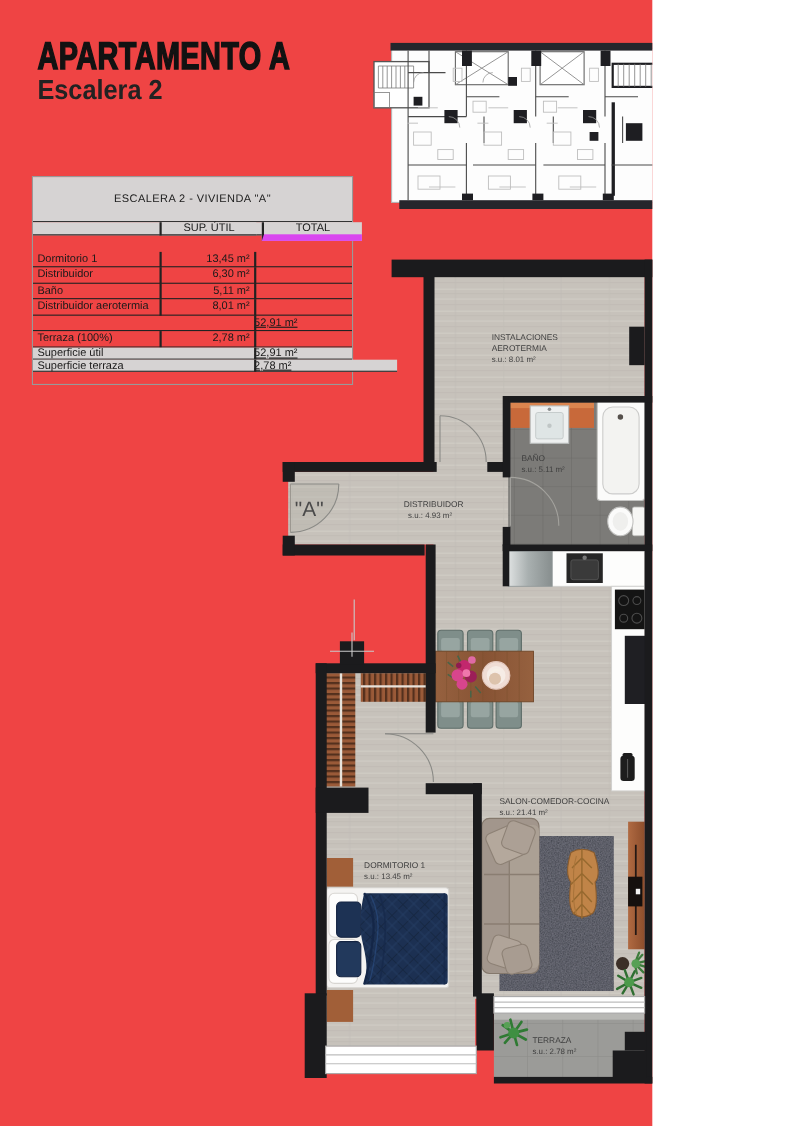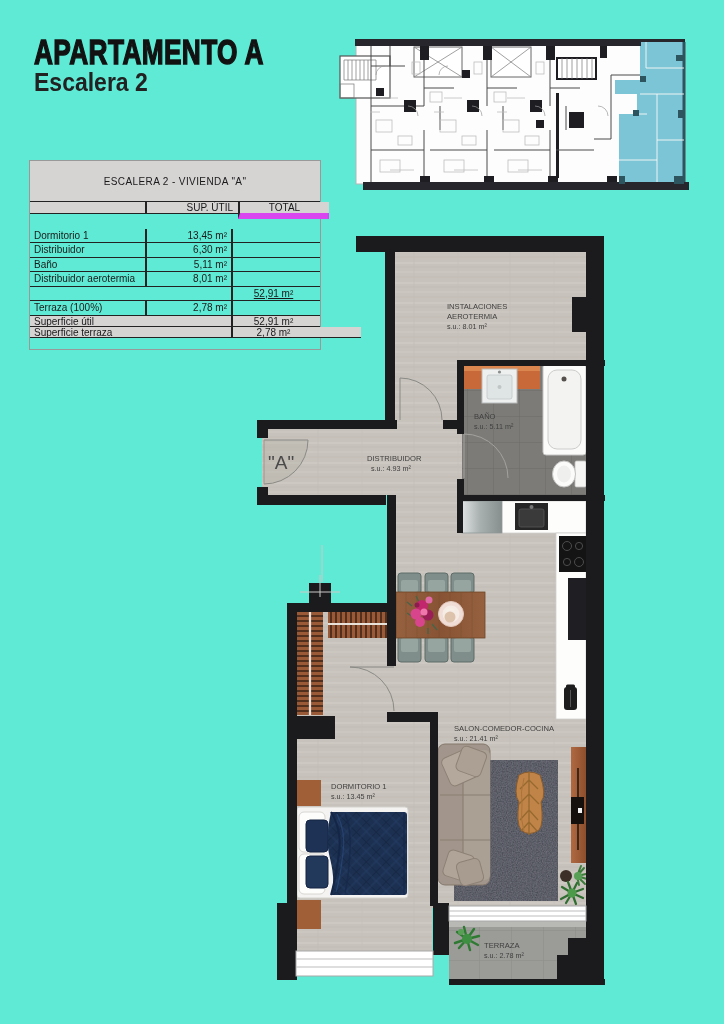--- a/index.html
+++ b/index.html
@@ -1,41 +1,41 @@
 <!DOCTYPE html>
 <html><head>
 <meta charset="utf-8">
 <style>
   html,body{margin:0;padding:0;background:#fff;}
-  #page{position:relative;width:724px;height:1024px;background:#5eead4;overflow:hidden;
+  #page{position:relative;width:593px;height:1024px;background:#ef4444;overflow:hidden;
         font-family:"Liberation Sans", sans-serif;}
   .abs{position:absolute;}
   .trow{position:absolute;left:0;width:290px;height:13.5px;line-height:14.5px;border-bottom:1px solid #222;}
   .trow.grey{background:#d6d3d3;height:10px;line-height:11px;}
   .c1{position:absolute;left:4px;top:0;white-space:nowrap;}
   .c2{position:absolute;left:115px;top:0;width:82px;text-align:right;}
-  .c3{position:absolute;left:201px;top:0;width:85px;text-align:center;text-decoration:underline;}
+  .c3{position:absolute;left:201px;top:0;width:85px;text-align:left;text-decoration:underline;}
   .d1{position:absolute;left:115px;top:0;width:0;height:14.5px;border-left:2px solid #222;}
   .d2{position:absolute;left:201px;top:0;width:0;height:14.5px;border-left:2px solid #222;}
   .trow.grey .d2{height:11px;}
 </style>
 </head>
 <body>
 <div id="page">
 
   <div class="abs" style="left:34px;top:32px;white-space:nowrap;font-size:35px;font-weight:bold;color:#121212;-webkit-text-stroke:1.4px #121212;transform:scaleX(0.75);transform-origin:left top;letter-spacing:0.5px;">APARTAMENTO A</div>
 
   <div class="abs" style="left:34px;top:68px;white-space:nowrap;font-size:25px;font-weight:bold;color:#222;transform:scaleX(0.92);transform-origin:left top;">Escalera 2</div>
 
   <div class="abs" id="tablewrap" style="left:29px;top:160px;width:290px;height:188px;border:1px solid #999;font-size:10px;color:#1a1a1a;">
 
     <div class="abs" style="left:0;top:0;width:290px;height:40px;background:#d6d3d3;border-bottom:1px solid #222;display:flex;align-items:center;justify-content:center;letter-spacing:0.4px;">ESCALERA 2 - VIVIENDA "A"</div>
 
     <div class="abs" style="left:0;top:41px;width:290px;height:11px;background:#d6d3d3;border-bottom:1px solid #222;"></div>
-    <div class="abs" style="left:115px;top:41px;width:86px;height:11px;background:#d6d3d3;border-bottom:1px solid #222;border-left:2px solid #222;text-align:right;line-height:11px;">SUP. ÚTIL</div>
+    <div class="abs" style="left:115px;top:41px;width:86px;height:11px;background:#d6d3d3;border-bottom:1px solid #222;border-left:2px solid #222;text-align:center;line-height:11px;">SUP. ÚTIL</div>
     <div class="abs" style="left:208px;top:41px;width:89px;height:11px;background:#d6d3d3;border-bottom:6px solid #d946ef;border-left:2px solid #222;text-align:center;line-height:11px;">TOTAL</div>
 
     <div class="trow" style="top:67.5px;">
         <span class="c1">Dormitorio 1</span>
         <span class="c2">13,45 m²</span>
         <span class="d1"></span>
         <span class="d2"></span>
       </div>
     <div class="trow" style="top:82px;">
         <span class="c1">Distribuidor</span>

